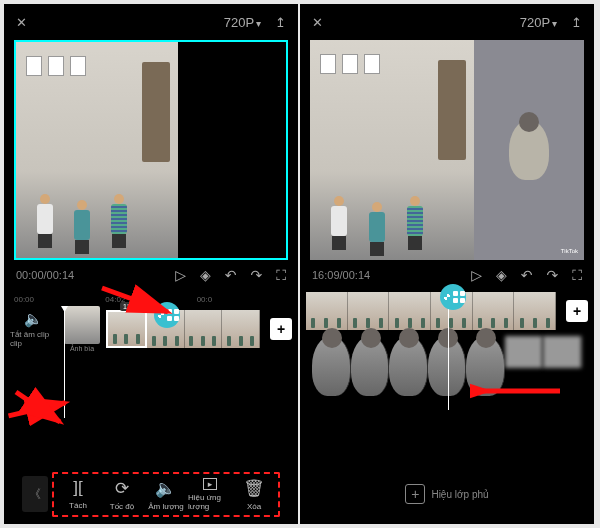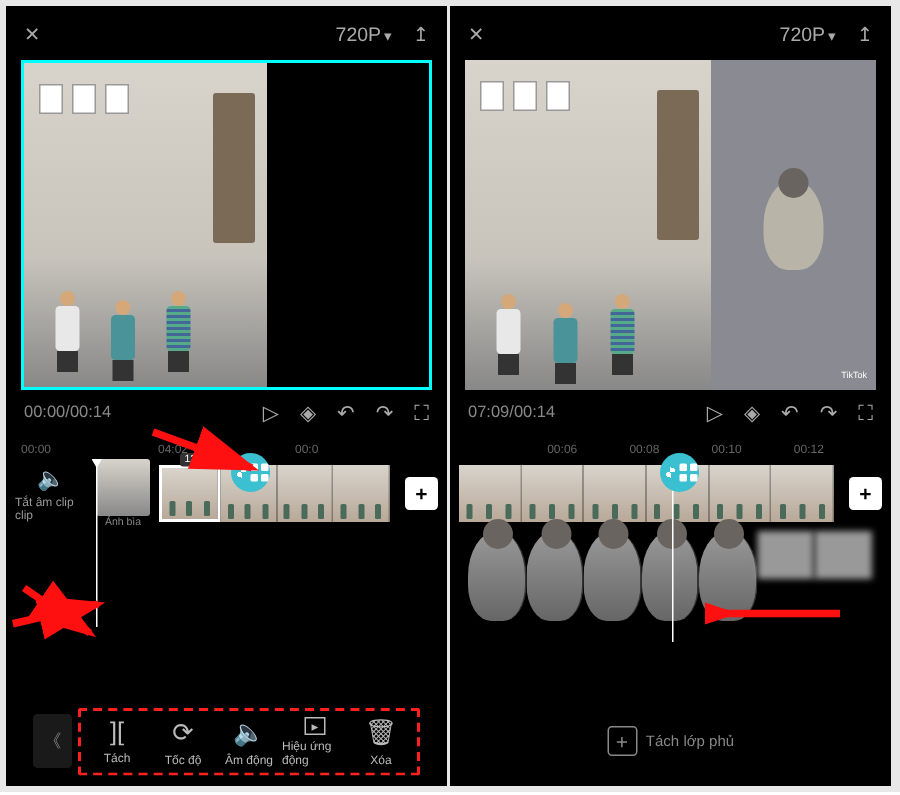--- a/index.html
+++ b/index.html
@@ -205,25 +205,25 @@
         <div class="tool">
             <span class="ico">][</span>
             <span>Tách</span>
           </div>
         <div class="tool">
             <span class="ico">⟳</span>
             <span>Tốc độ</span>
           </div>
         <div class="tool">
             <span class="ico">🔈</span>
-            <span>Âm động</span>
+            <span>Âm lượng</span>
           </div>
         <div class="tool">
             <span class="ico" style="border:1px solid #bbb;width:14px;height:12px;display:flex;align-items:center;justify-content:center;font-size:9px">▸</span>
-            <span>Hiệu ứng động</span>
+            <span>Hiệu ứng lượng</span>
           </div>
         <div class="tool">
             <span class="ico">🗑</span>
             <span>Xóa</span>
           </div>
       </div>
     </div>
   </div>
 
   <div class="panel">
@@ -263,35 +263,28 @@
             </div>
           </div>
         </div>
         <div class="preview-cat">
           <div class="cat"></div>
           <div class="tiktok-badge">TikTok</div>
         </div>
       </div>
     </div>
     <div class="time-controls">
-      <span><span>07:09</span>/<span>00:14</span></span>
+      <span><span>16:09</span>/<span>00:14</span></span>
       <div class="controls-icons">
         <span>▷</span>
         <span>◈</span>
         <span>↶</span>
         <span>↷</span>
         <span>⛶</span>
       </div>
-    </div>
-    <div class="ruler">
-      <span></span>
-        <span>00:06</span>
-        <span>00:08</span>
-        <span>00:10</span>
-        <span>00:12</span>
     </div>
     <div class="tracks">
       <div class="playhead" style="left:148px;height:120px"></div>
       <div class="track-row">
         <div class="clip-strip">
           <div class="grid-btn" style="right:auto;left:134px">
               <div class="grid-dots">
                 <i></i>
                 <i></i>
                 <i></i>
@@ -357,17 +350,17 @@
             <marker id="ah3" markerWidth="10" markerHeight="10" refX="2" refY="3" orient="auto">
               <path d="M9,0 L0,3 L9,6 Z" fill="#ff1010"></path>
             </marker>
           </defs>
           <line x1="90" y1="15" x2="12" y2="15" stroke="#ff1010" stroke-width="5" marker-end="url(#ah3)"></line>
         </svg>
     </div>
     <div class="bottombar" style="justify-content:center">
       <div class="overlay-btn">
         <div class="overlay-plus">+</div>
-        <span>Tách lớp phủ</span>
+        <span>Hiệu lớp phủ</span>
       </div>
     </div>
   </div>
 </div>
 
 </body></html>

